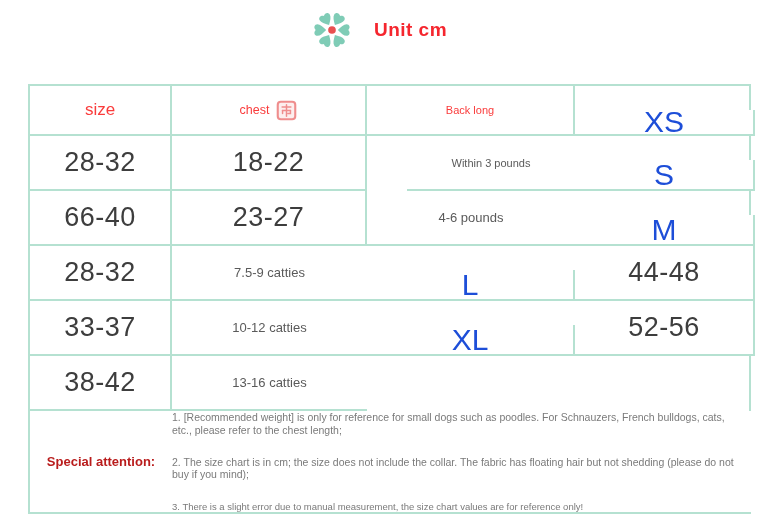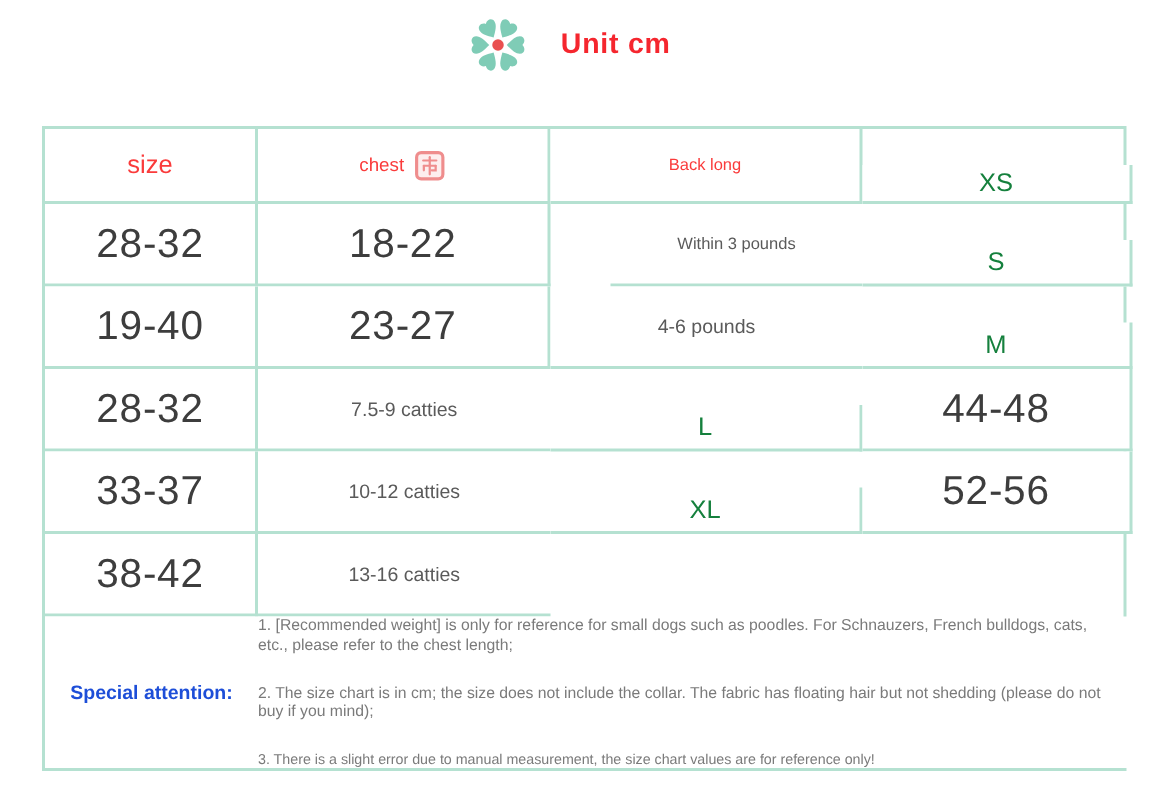--- a/index.html
+++ b/index.html
@@ -34,36 +34,36 @@
   .cell.last-col { border-right: none; }
 
   .hdr { color: #fa3b3b; }
   .hdr-size { font-size: 17px; }
   .hdr-chest { font-size: 12.5px; gap: 7px; }
   .hdr-back { font-size: 11px; }
   .hdr-weight { font-size: 11px; font-weight: 600; }
 
   .seal { width: 21px; height: 21px; flex: 0 0 auto; }
 
-  .size-letter { font-size: 17px; color: #15803d; margin-top: 24px; }
+  .size-letter { font-size: 30px; color: #1d4ed8; margin-top: 24px; }
   .num { font-size: 27px; color: #3d3d3d; letter-spacing: 0.5px; }
   .weight { font-size: 13px; color: #5a5a5a; }
   .weight-small { font-size: 11px; margin-left: 40px; }
 
   
   .notes-row {
     grid-column: 1 / -1;
     border-bottom: none;
     display: flex; align-items: stretch; justify-content: flex-start;
     border-right: none;
   }
   .notes-label {
     width: 142px; flex: 0 0 auto;
     display: flex; align-items: center; justify-content: center;
-    color: #1d4ed8; font-size: 13px; font-weight: 600;
+    color: #b91c1c; font-size: 13px; font-weight: 600;
   }
   .notes-list {
     flex: 1; display: flex; flex-direction: column; justify-content: space-between;
     gap: 13px; padding-right: 10px;
   }
   .note-line { color: #7a7a7a; font-size: 10.5px; line-height: 1.2; }
   .note-line.small { font-size: 9.5px; }
 </style>
 </head>
 <body>
@@ -112,21 +112,21 @@
     </svg>
   </div>
   <div class="cell hdr hdr-back">Back long</div>
 
   <div class="cell size-letter">XS</div>
   <div class="cell num">28-32</div>
   <div class="cell num">18-22</div>
   <div class="cell weight weight-small last-col">Within 3 pounds</div>
 
   <div class="cell size-letter">S</div>
-  <div class="cell num">19-40</div>
+  <div class="cell num">66-40</div>
   <div class="cell num">23-27</div>
   <div class="cell weight last-col">4-6 pounds</div>
 
   <div class="cell size-letter">M</div>
   <div class="cell num">28-32</div>
   <div class="cell weight last-col">7.5-9 catties</div>
 
   <div class="cell size-letter">L</div>
   <div class="cell num">44-48</div>
   <div class="cell num">33-37</div>

